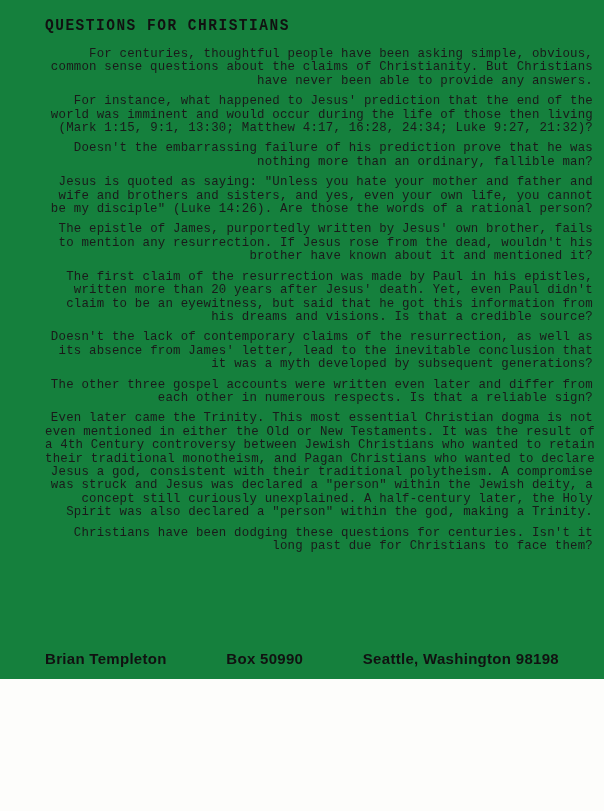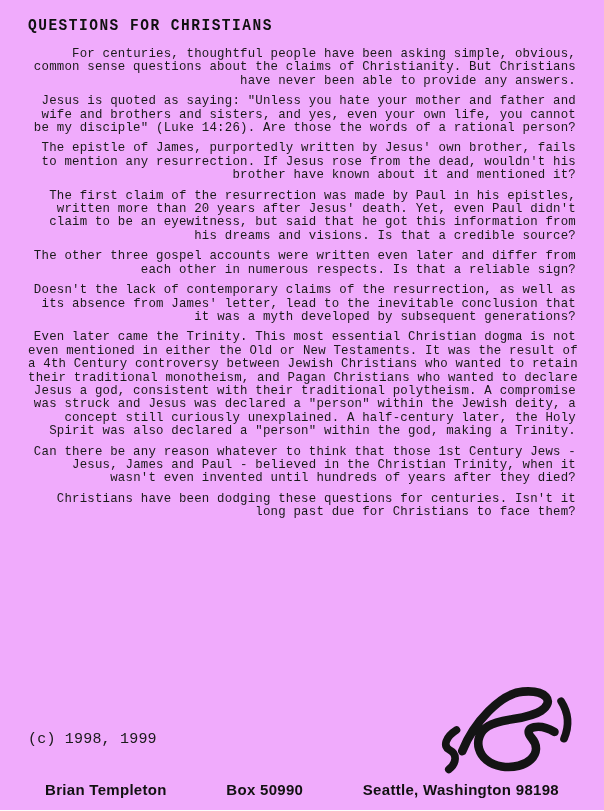--- a/index.html
+++ b/index.html
@@ -4,24 +4,24 @@
 <style>
   * { margin: 0; padding: 0; box-sizing: border-box; }
   html, body {
     width: 604px; height: 811px;
     background: #fdfdfb;
     font-family: "Liberation Mono", "DejaVu Sans Mono", monospace;
     color: #161616;
   }
   .page {
     position: relative;
-    width: 604px; height: 810px;
-    padding: 17px 28px 0 28px;
+    width: 604px; height: 679px;
+    padding: 17px 28px 0 45px;
     overflow: hidden;
-    background: #f0abfc;
+    background: #15803d;
   }
   .doc-title {
     font-size: 14.5px;
     font-weight: bold;
     letter-spacing: 1.5px;
     margin-bottom: 15px;
     font-family: "Liberation Mono", "DejaVu Sans Mono", monospace;
     color: #111;
     transform: scaleY(1.08);
     transform-origin: left top;
@@ -64,46 +64,48 @@
 <body>
 
 <div class="page">
 
   <h1 class="doc-title">QUESTIONS FOR CHRISTIANS</h1>
 
   <div class="body-text">
     <p class="para">For centuries, thoughtful people have been asking simple, obvious,
 common sense questions about the claims of Christianity. But Christians
 have never been able to provide any answers.</p>
+    <p class="para">For instance, what happened to Jesus' prediction that the end of the
+world was imminent and would occur during the life of those then living
+(Mark 1:15, 9:1, 13:30; Matthew 4:17, 16:28, 24:34; Luke 9:27, 21:32)?</p>
+    <p class="para">Doesn't the embarrassing failure of his prediction prove that he was
+nothing more than an ordinary, fallible man?</p>
     <p class="para">Jesus is quoted as saying: "Unless you hate your mother and father and
 wife and brothers and sisters, and yes, even your own life, you cannot
 be my disciple" (Luke 14:26). Are those the words of a rational person?</p>
     <p class="para">The epistle of James, purportedly written by Jesus' own brother, fails
 to mention any resurrection. If Jesus rose from the dead, wouldn't his
 brother have known about it and mentioned it?</p>
     <p class="para">The first claim of the resurrection was made by Paul in his epistles,
 written more than 20 years after Jesus' death. Yet, even Paul didn't
 claim to be an eyewitness, but said that he got this information from
 his dreams and visions. Is that a credible source?</p>
-    <p class="para">The other three gospel accounts were written even later and differ from
-each other in numerous respects. Is that a reliable sign?</p>
     <p class="para">Doesn't the lack of contemporary claims of the resurrection, as well as
 its absence from James' letter, lead to the inevitable conclusion that
 it was a myth developed by subsequent generations?</p>
+    <p class="para">The other three gospel accounts were written even later and differ from
+each other in numerous respects. Is that a reliable sign?</p>
     <p class="para">Even later came the Trinity. This most essential Christian dogma is not
 even mentioned in either the Old or New Testaments. It was the result of
 a 4th Century controversy between Jewish Christians who wanted to retain
 their traditional monotheism, and Pagan Christians who wanted to declare
 Jesus a god, consistent with their traditional polytheism. A compromise
 was struck and Jesus was declared a "person" within the Jewish deity, a
 concept still curiously unexplained. A half-century later, the Holy
 Spirit was also declared a "person" within the god, making a Trinity.</p>
-    <p class="para">Can there be any reason whatever to think that those 1st Century Jews -
-Jesus, James and Paul - believed in the Christian Trinity, when it
-wasn't even invented until hundreds of years after they died?</p>
     <p class="para">Christians have been dodging these questions for centuries. Isn't it
 long past due for Christians to face them?</p>
   </div>
 
   <div class="copyright">(c) 1998, 1999</div>
 
   <svg class="signature" viewBox="0 0 160 100" fill="none" stroke="#141414" stroke-linecap="round" stroke-linejoin="round">
     <path d="M30,50 C19,57 15,67 23,71 C31,75 30,85 22,91" stroke-width="8"></path>
     <path d="M36,72 C48,42 76,12 99,10 C123,8 133,20 118,30 C103,40 77,37 63,46 C45,57 51,84 77,88 C103,92 122,74 108,58 C98,46 117,43 132,52" stroke-width="9"></path>
     <path d="M139,20 C146,31 148,45 142,59" stroke-width="8"></path>

